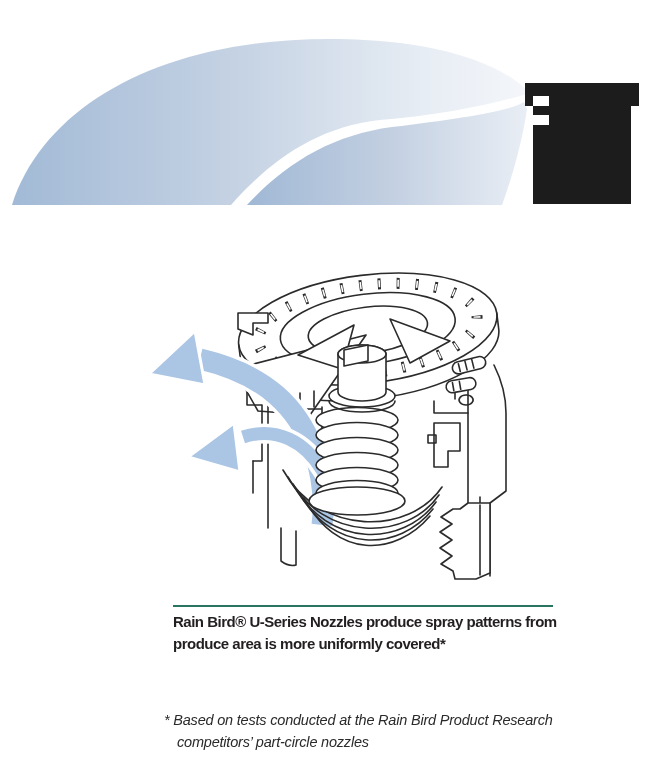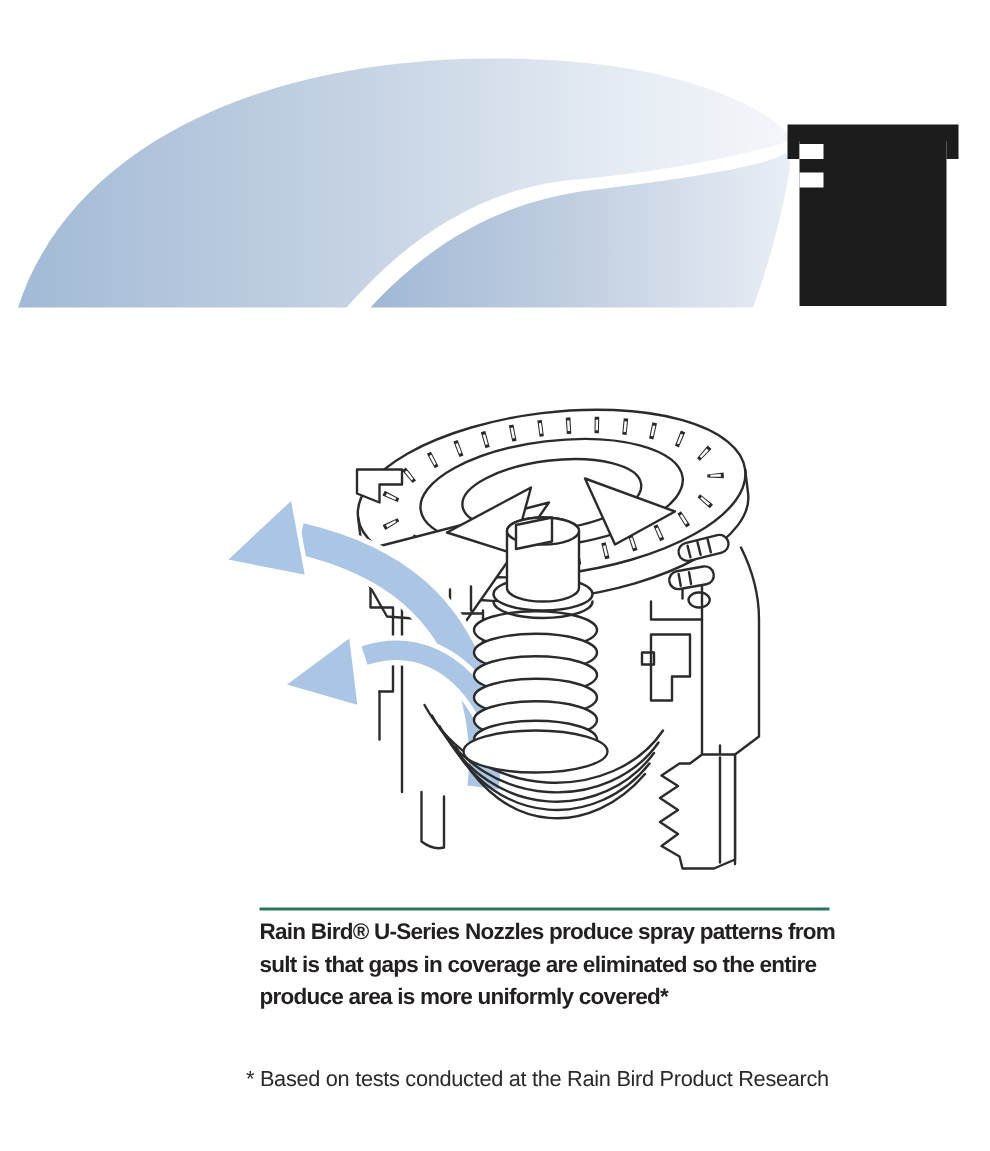--- a/index.html
+++ b/index.html
@@ -6,21 +6,21 @@
   .page{position:relative;width:660px;height:767px;background:#ffffff;overflow:hidden;
         font-family:"Liberation Sans", sans-serif;margin-top:23px;}
   .spray{position:absolute;top:0;left:0;}
   .cutaway{position:absolute;top:230px;left:0;}
   .ln{stroke:#2b2b2b;stroke-width:1.6;fill:none;stroke-linejoin:round;stroke-linecap:round;}
   .wf{fill:#ffffff;stroke:#2b2b2b;stroke-width:1.6;stroke-linejoin:round;}
   .caption-rule{position:absolute;left:173px;top:582px;width:380px;height:2px;background:#2a7561;}
   .caption{position:absolute;left:173px;top:588px;width:400px;font-weight:bold;
            font-size:15px;line-height:21.5px;color:#231f20;letter-spacing:-0.5px;}
   .caption div{white-space:nowrap;}
-  .footnote{position:absolute;left:164px;top:686px;width:410px;
+  .footnote{position:absolute;left:164px;top:686px;width:410px;font-style:italic;
             font-size:14.5px;line-height:22px;color:#2a2a2a;letter-spacing:-0.2px;}
   .footnote div{white-space:nowrap;}
   .footnote .indent{padding-left:13px;}
 </style>
 </head>
 <body>
 
 <div class="page">
 
   <svg class="spray" width="660" height="195" viewBox="0 0 660 195">
@@ -132,21 +132,21 @@
         <rect class="wf" x="446" y="356" width="30" height="12" rx="6"></rect>
         <path class="ln" d="M 453,358 v 8 M 460,358 v 8"></path>
       </g>
       <path class="ln" d="M 466,372 a 7 5 0 1 0 0.2 0"></path>
     </g>
   </svg>
 
   <div class="caption-rule"></div>
   <div class="caption">
     <div>Rain Bird® U-Series Nozzles produce spray patterns from</div>
-    <div>sult is that gaps in coverage are eliminated so the entire</div>
     <div>produce area is more uniformly covered*</div>
   </div>
 
   <div class="footnote">
     <div>* Based on tests conducted at the Rain Bird Product Research</div>
+    <div class="indent">competitors’ part-circle nozzles</div>
   </div>
 
 </div>
 
 </body></html>

